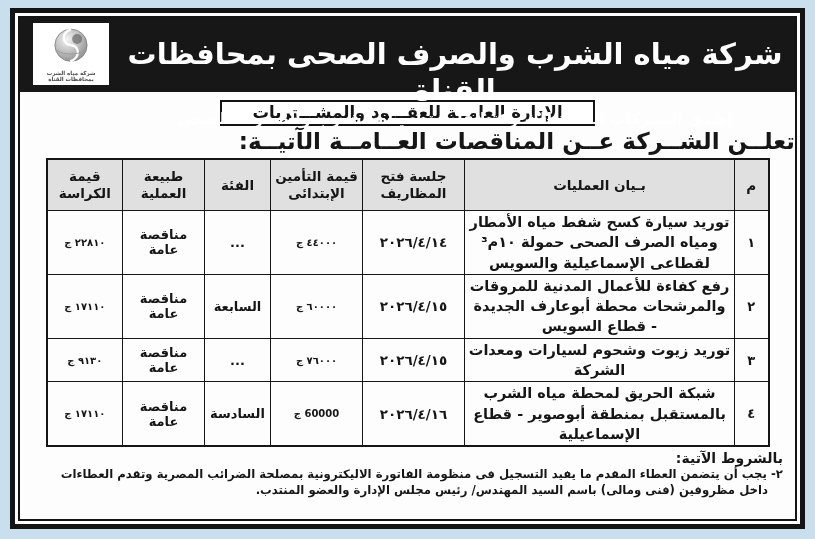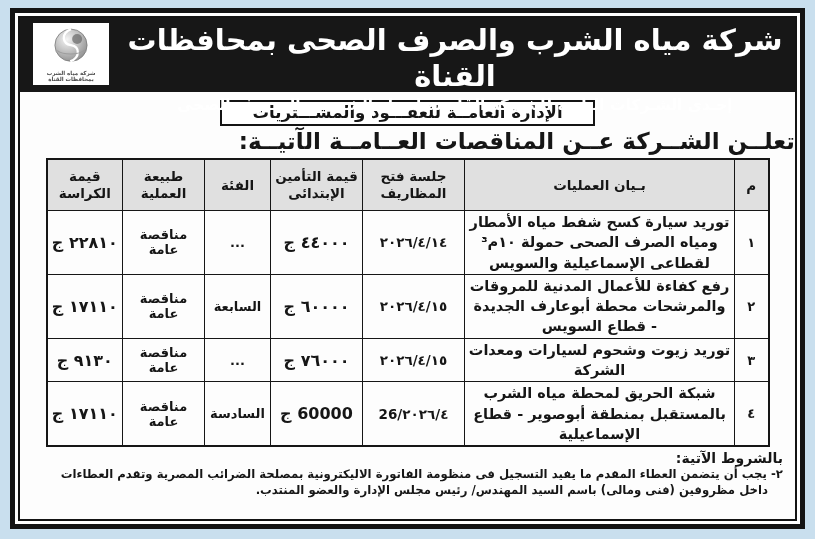--- a/index.html
+++ b/index.html
@@ -43,21 +43,21 @@
   }
   .logo-caption{
     font-size:5.5px;font-weight:bold;color:#4a4a4a;
     white-space:pre-line;text-align:center;line-height:1.15;
   }
   .masthead-text{
     margin-left:95px;
     text-align:center;
   }
   .main-title{
-    font-size:29px;font-weight:bold;line-height:1.25;margin-top:2px;
+    font-size:29px;font-weight:bold;line-height:1.25;margin-top:16px;
     letter-spacing:-0.5px;
   }
   .sub-title{
     font-size:15.5px;font-weight:bold;margin-top:1px;
   }
   
   .dept-box{
     display:table;
     margin:8px auto 2px auto;
     border:2px solid #141414;
@@ -88,21 +88,21 @@
   table.tenders th{
     background:#e0e0e0;
     font-size:13.5px;
     height:48px;
     white-space:pre-line;
     line-height:1.25;
   }
   td.c-no{font-size:13px;}
   td.c-desc{font-size:14.5px;line-height:1.4;padding:2px 8px;margin-top:46px;}
   td.c-date{font-size:13.5px;letter-spacing:1px;margin-top:16px;}
-  td.c-money{font-size:16px;}
+  td.c-money{font-size:10px;}
   td.c-cat{font-size:13px;}
   td.c-nature{font-size:13px;}
   tr.r1 td{height:58px;}
   tr.r2 td{height:46px;}
   tr.r3 td{height:28px;}
   tr.r4 td{height:50px;}
   
   .conditions{
     padding:3px 12px 0 10px;
   }
@@ -201,21 +201,21 @@
           <td class="c-desc">توريد زيوت وشحوم لسيارات ومعدات الشركة</td>
           <td class="c-date">٢٠٢٦/٤/١٥</td>
           <td class="c-money">٧٦٠٠٠ ج</td>
           <td class="c-cat">...</td>
           <td class="c-nature">مناقصة عامة</td>
           <td class="c-money">٩١٣٠ ج</td>
         </tr>
         <tr class="r4">
           <td class="c-no">٤</td>
           <td class="c-desc">شبكة الحريق لمحطة مياه الشرب بالمستقبل بمنطقة أبوصوير - قطاع الإسماعيلية</td>
-          <td class="c-date">٢٠٢٦/٤/26</td>
+          <td class="c-date">٢٠٢٦/٤/١٦</td>
           <td class="c-money">60000 ج</td>
           <td class="c-cat">السادسة</td>
           <td class="c-nature">مناقصة عامة</td>
           <td class="c-money">١٧١١٠ ج</td>
         </tr>
       </tbody>
     </table>
 
     <div class="conditions">
       <div class="cond-title">بالشروط الآتية:</div>

